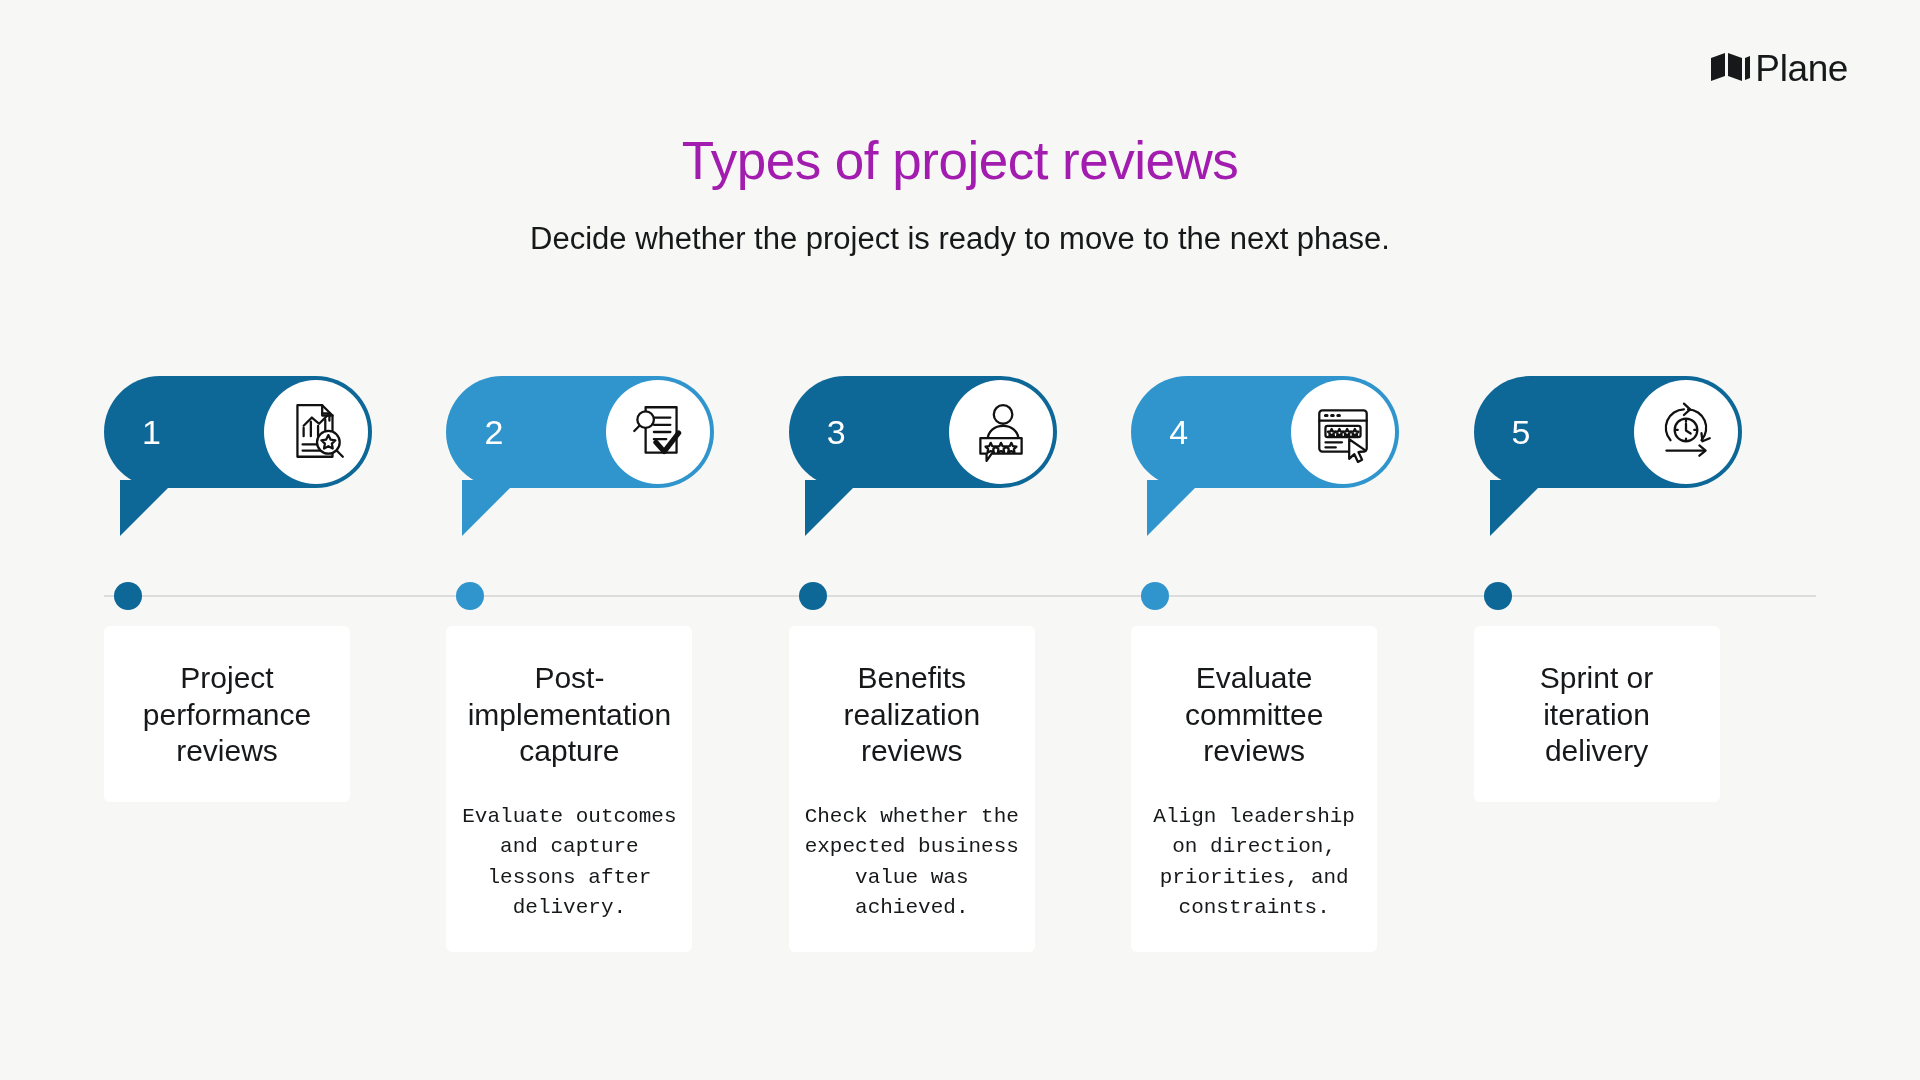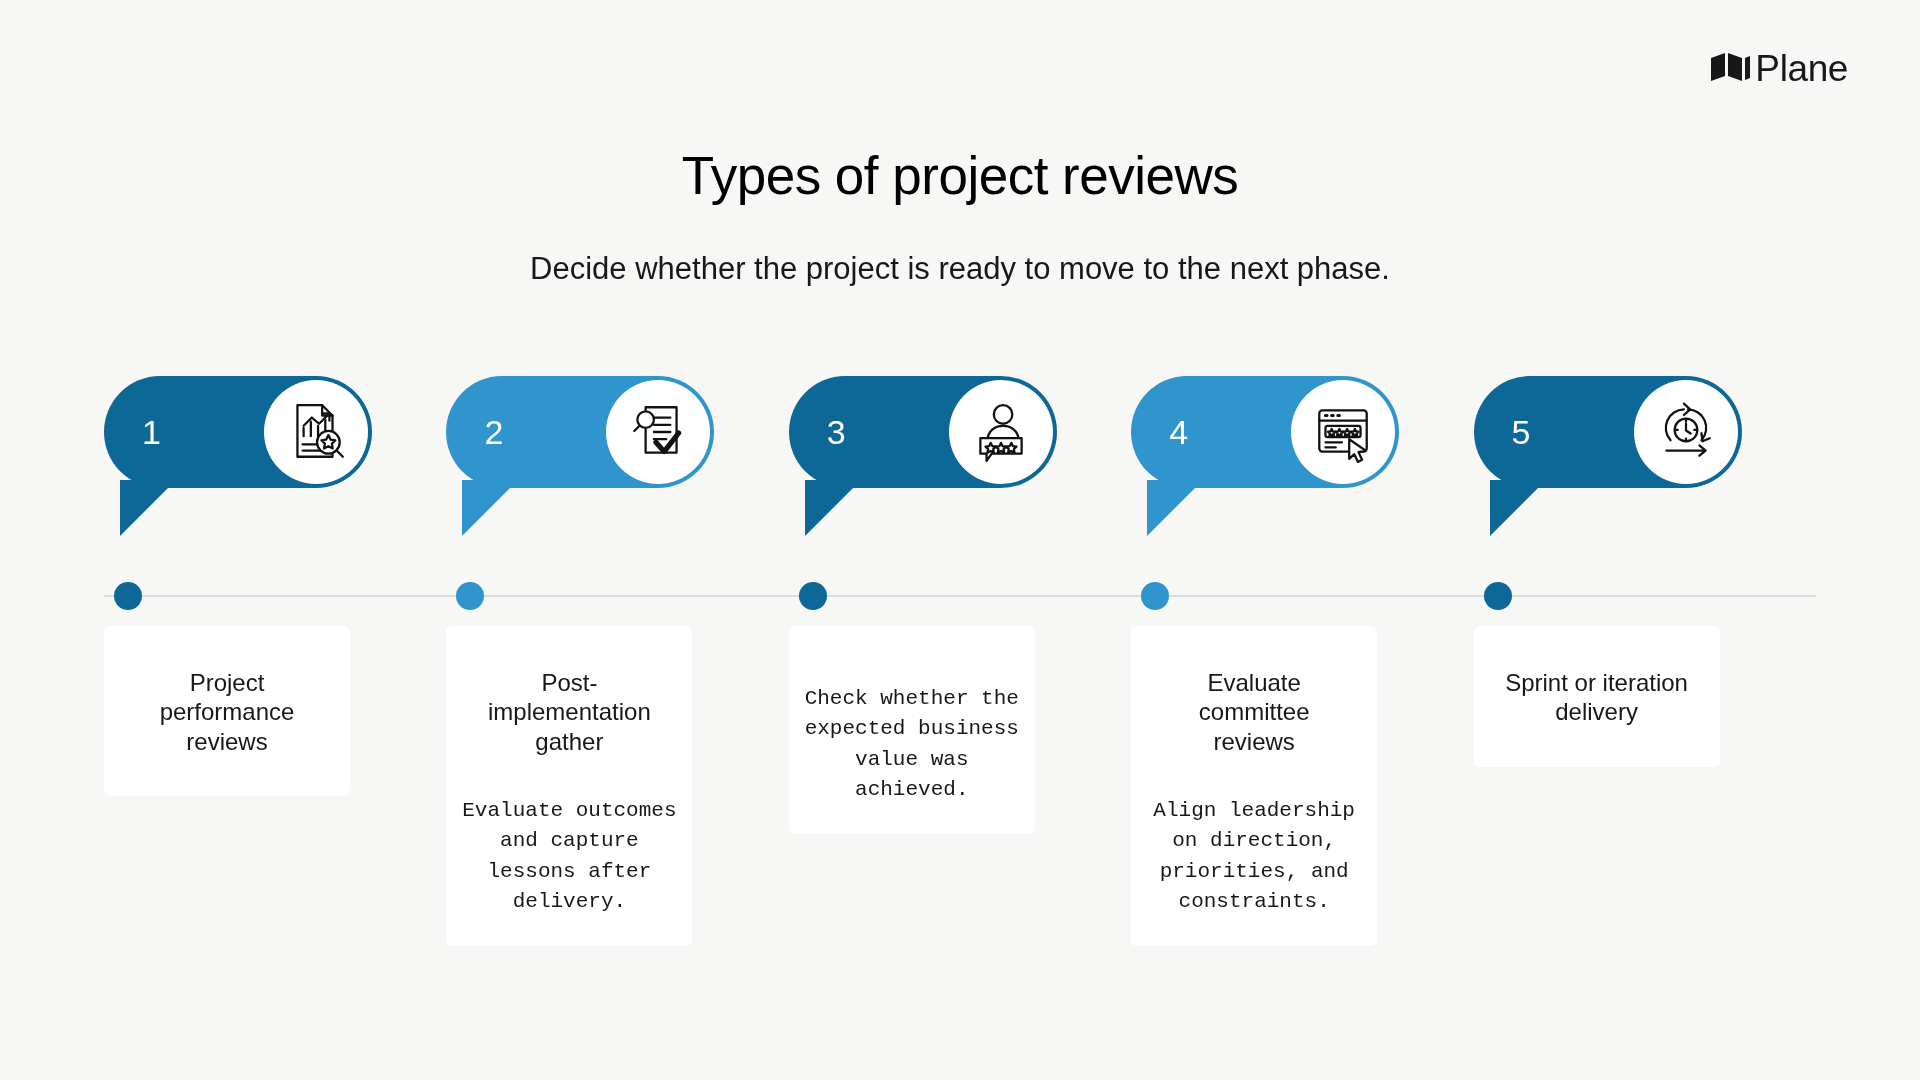--- a/index.html
+++ b/index.html
@@ -35,24 +35,24 @@
   
   .header {
     position: absolute;
     top: 132px;
     left: 0;
     width: 100%;
     text-align: center;
   }
   .page-title {
     font-size: 53px;
-    color: #000000;
+    color: #a21caf;
     font-weight: 400;
     letter-spacing: -0.5px;
-    margin: 15px;
+    margin: 0;
     line-height: 1.1;
   }
   .page-subtitle {
     font-size: 31px;
     color: #16181a;
     font-weight: 400;
     margin: 0;
     padding-top: 30px;
     line-height: 1.2;
     text-align: center;
@@ -151,25 +151,25 @@
     top: 250px;
     left: 0;
     width: 246px;
     background: #ffffff;
     border-radius: 6px;
     padding: 30px 14px 28px;
     box-sizing: border-box;
     text-align: center;
   }
   .card-title {
-    font-size: 24px;
+    font-size: 30px;
     color: #16181a;
     font-weight: 400;
     line-height: 1.22;
-    margin: 12px;
+    margin: 4px;
   }
   .card-desc {
     font-size: 21px;
     color: #16181a;
     font-weight: 400;
     line-height: 1.45;
     margin: 0;
     padding-top: 28px;
     font-family: Liberation Mono, monospace;
   }
@@ -234,21 +234,21 @@
               <circle cx="20" cy="20" r="8" fill="#fff"></circle>
               <path d="M14 26 l-5 5"></path>
               <path d="M30 42 l8 9 l14 -18" stroke-width="5"></path>
             </svg>
           </span>
         </div>
         <div class="pill-tail" style="border-top-color:#3095cc"></div>
       </div>
       <div class="dot" style="background:#3095cc"></div>
       <div class="card">
-        <h2 class="card-title">Post-implementation gather</h2>
+        <h2 class="card-title">Post-implementation capture</h2>
         <p class="card-desc">Evaluate outcomes and capture lessons after delivery.</p>
       </div>
     </div>
 
     <div class="column">
       <div class="pill-wrap">
         <div class="pill" style="background:#0d6797">
           <span class="pill-number">3</span>
           <span class="icon-badge">
             <svg width="66" height="66" viewBox="0 0 64 64" fill="none" stroke="#111" stroke-width="2.2" stroke-linecap="round" stroke-linejoin="round">
@@ -258,20 +258,21 @@
               <path d="M22 42.5 l1.5 3.2 3.5 .5 -2.5 2.4 .6 3.5 -3.1 -1.6 -3.1 1.6 .6 -3.5 -2.5 -2.4 3.5 -.5 Z"></path>
               <path d="M32 42.5 l1.5 3.2 3.5 .5 -2.5 2.4 .6 3.5 -3.1 -1.6 -3.1 1.6 .6 -3.5 -2.5 -2.4 3.5 -.5 Z"></path>
               <path d="M42 42.5 l1.5 3.2 3.5 .5 -2.5 2.4 .6 3.5 -3.1 -1.6 -3.1 1.6 .6 -3.5 -2.5 -2.4 3.5 -.5 Z"></path>
             </svg>
           </span>
         </div>
         <div class="pill-tail" style="border-top-color:#0d6797"></div>
       </div>
       <div class="dot" style="background:#0d6797"></div>
       <div class="card">
+        <h2 class="card-title">Benefits realization reviews</h2>
         <p class="card-desc">Check whether the expected business value was achieved.</p>
       </div>
     </div>
 
     <div class="column">
       <div class="pill-wrap">
         <div class="pill" style="background:#3095cc">
           <span class="pill-number">4</span>
           <span class="icon-badge">
             <svg width="66" height="66" viewBox="0 0 64 64" fill="none" stroke="#111" stroke-width="2.2" stroke-linecap="round" stroke-linejoin="round">

